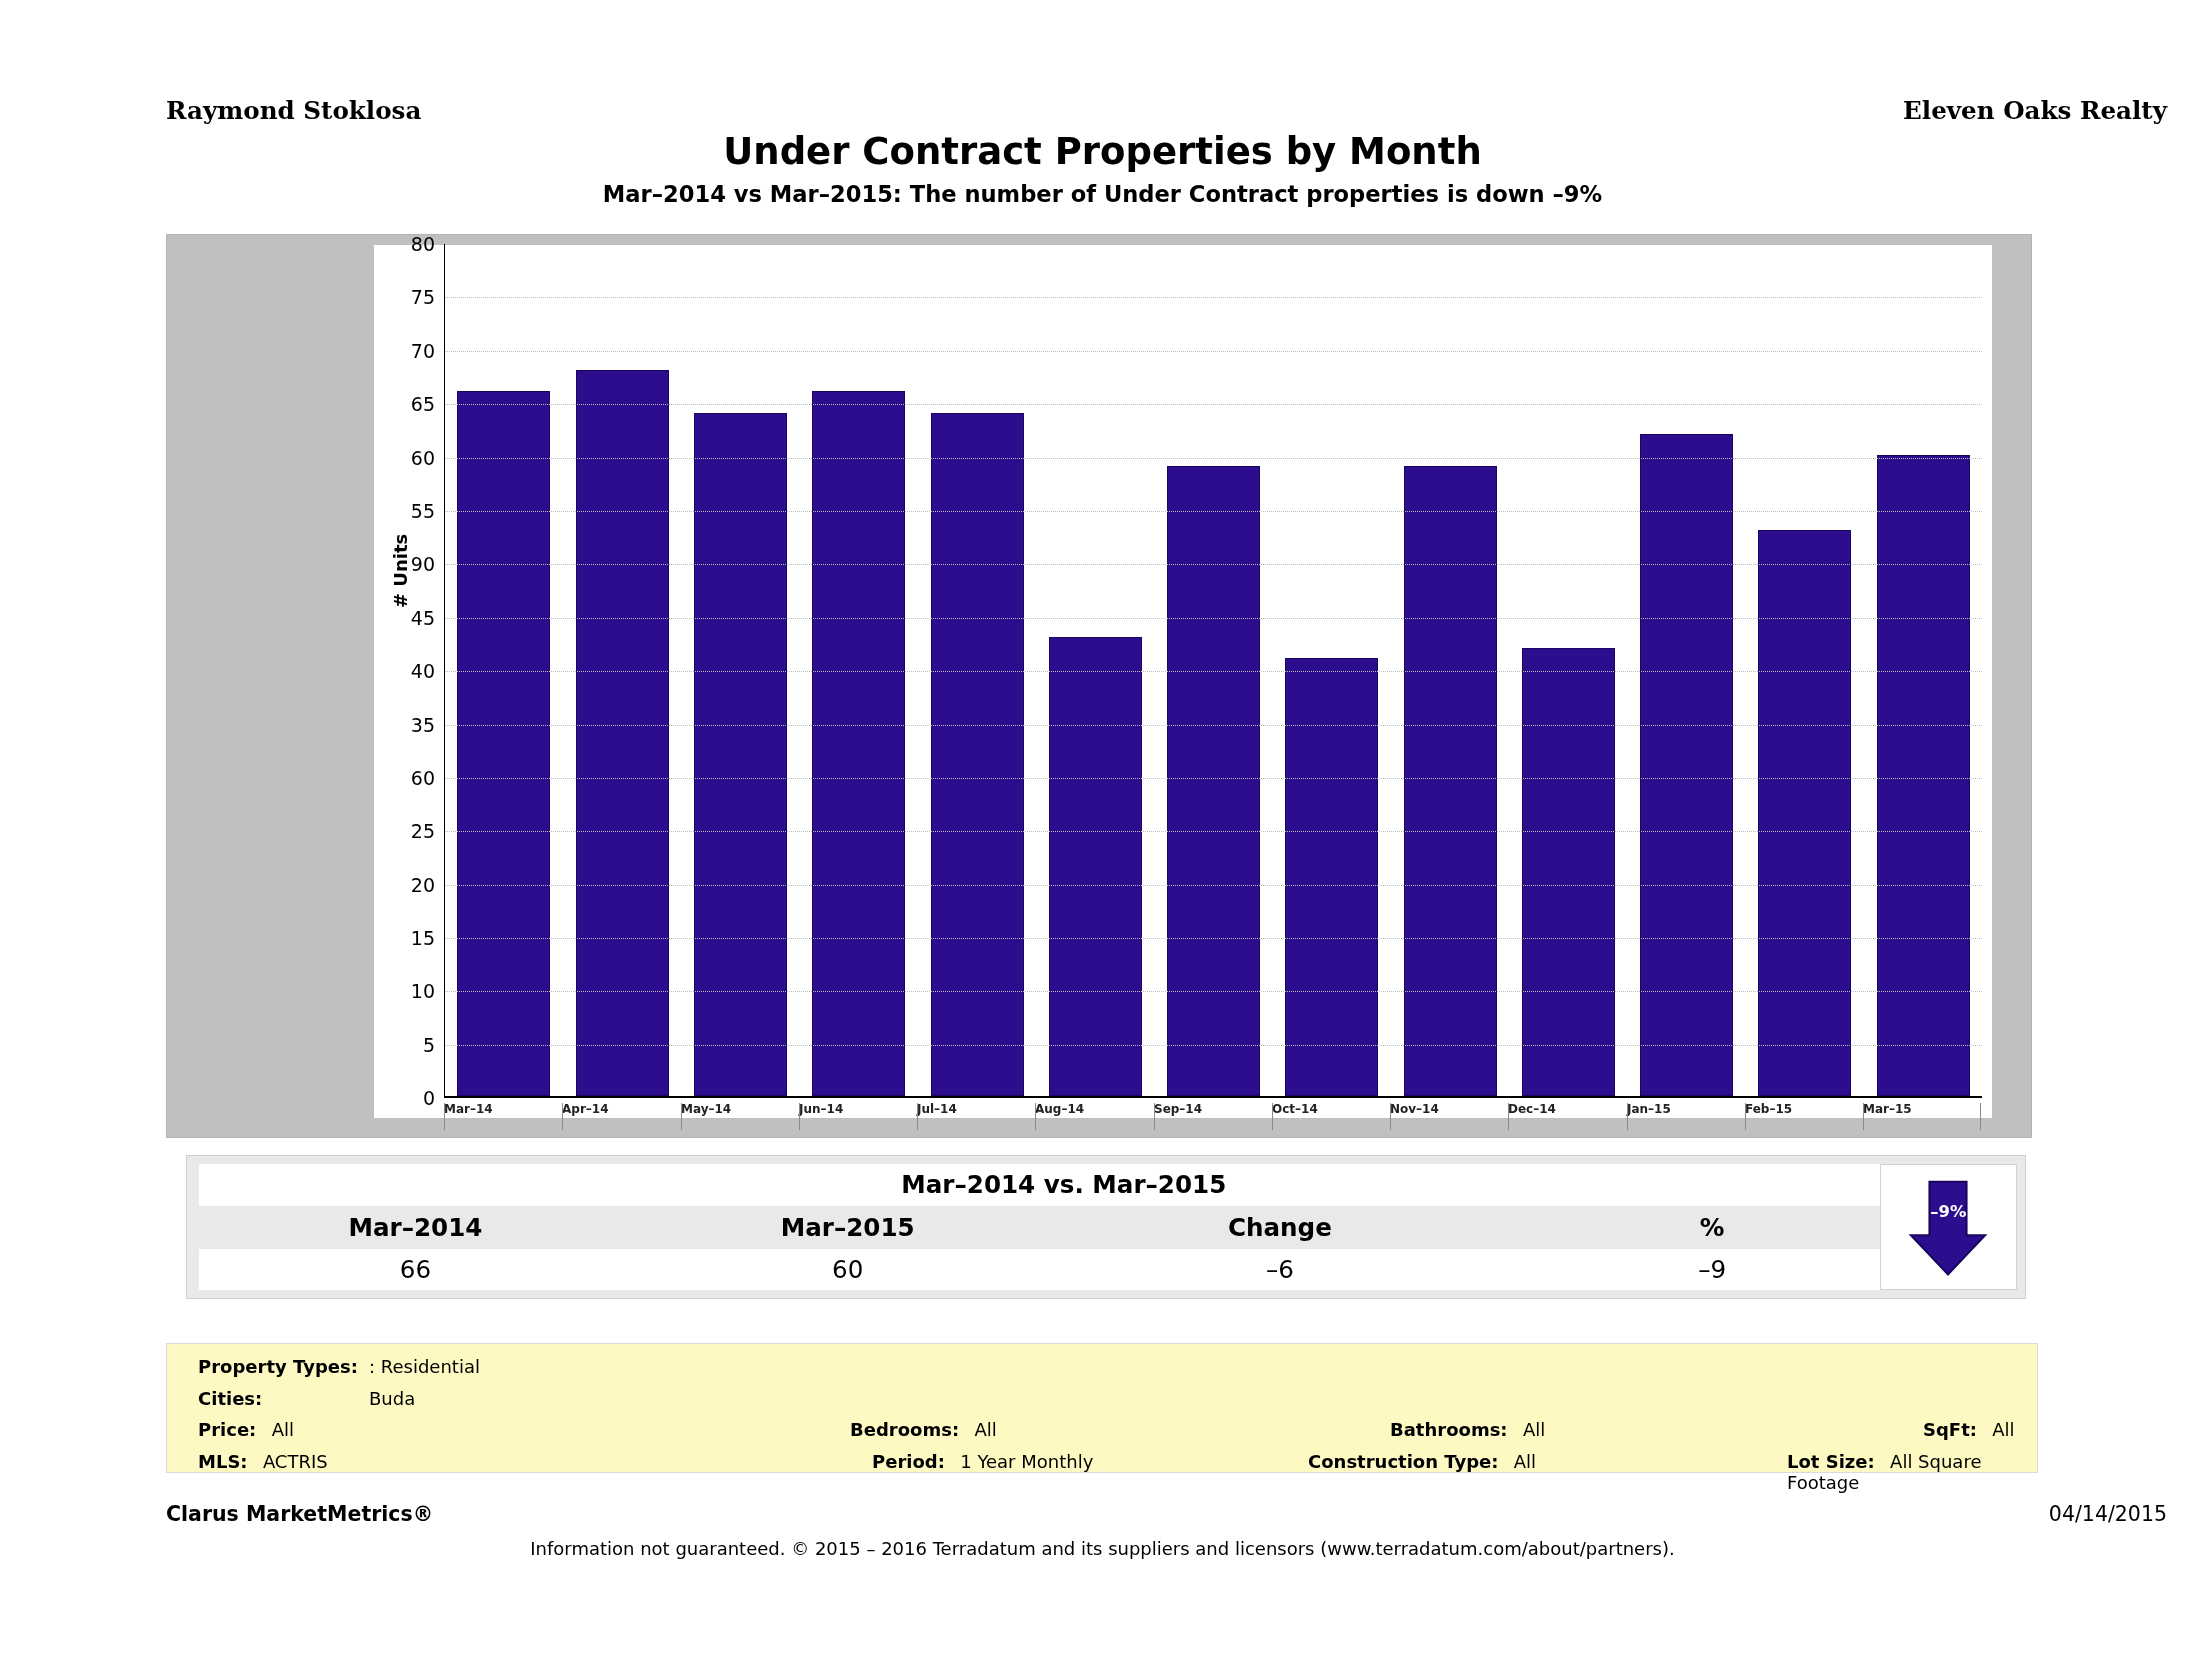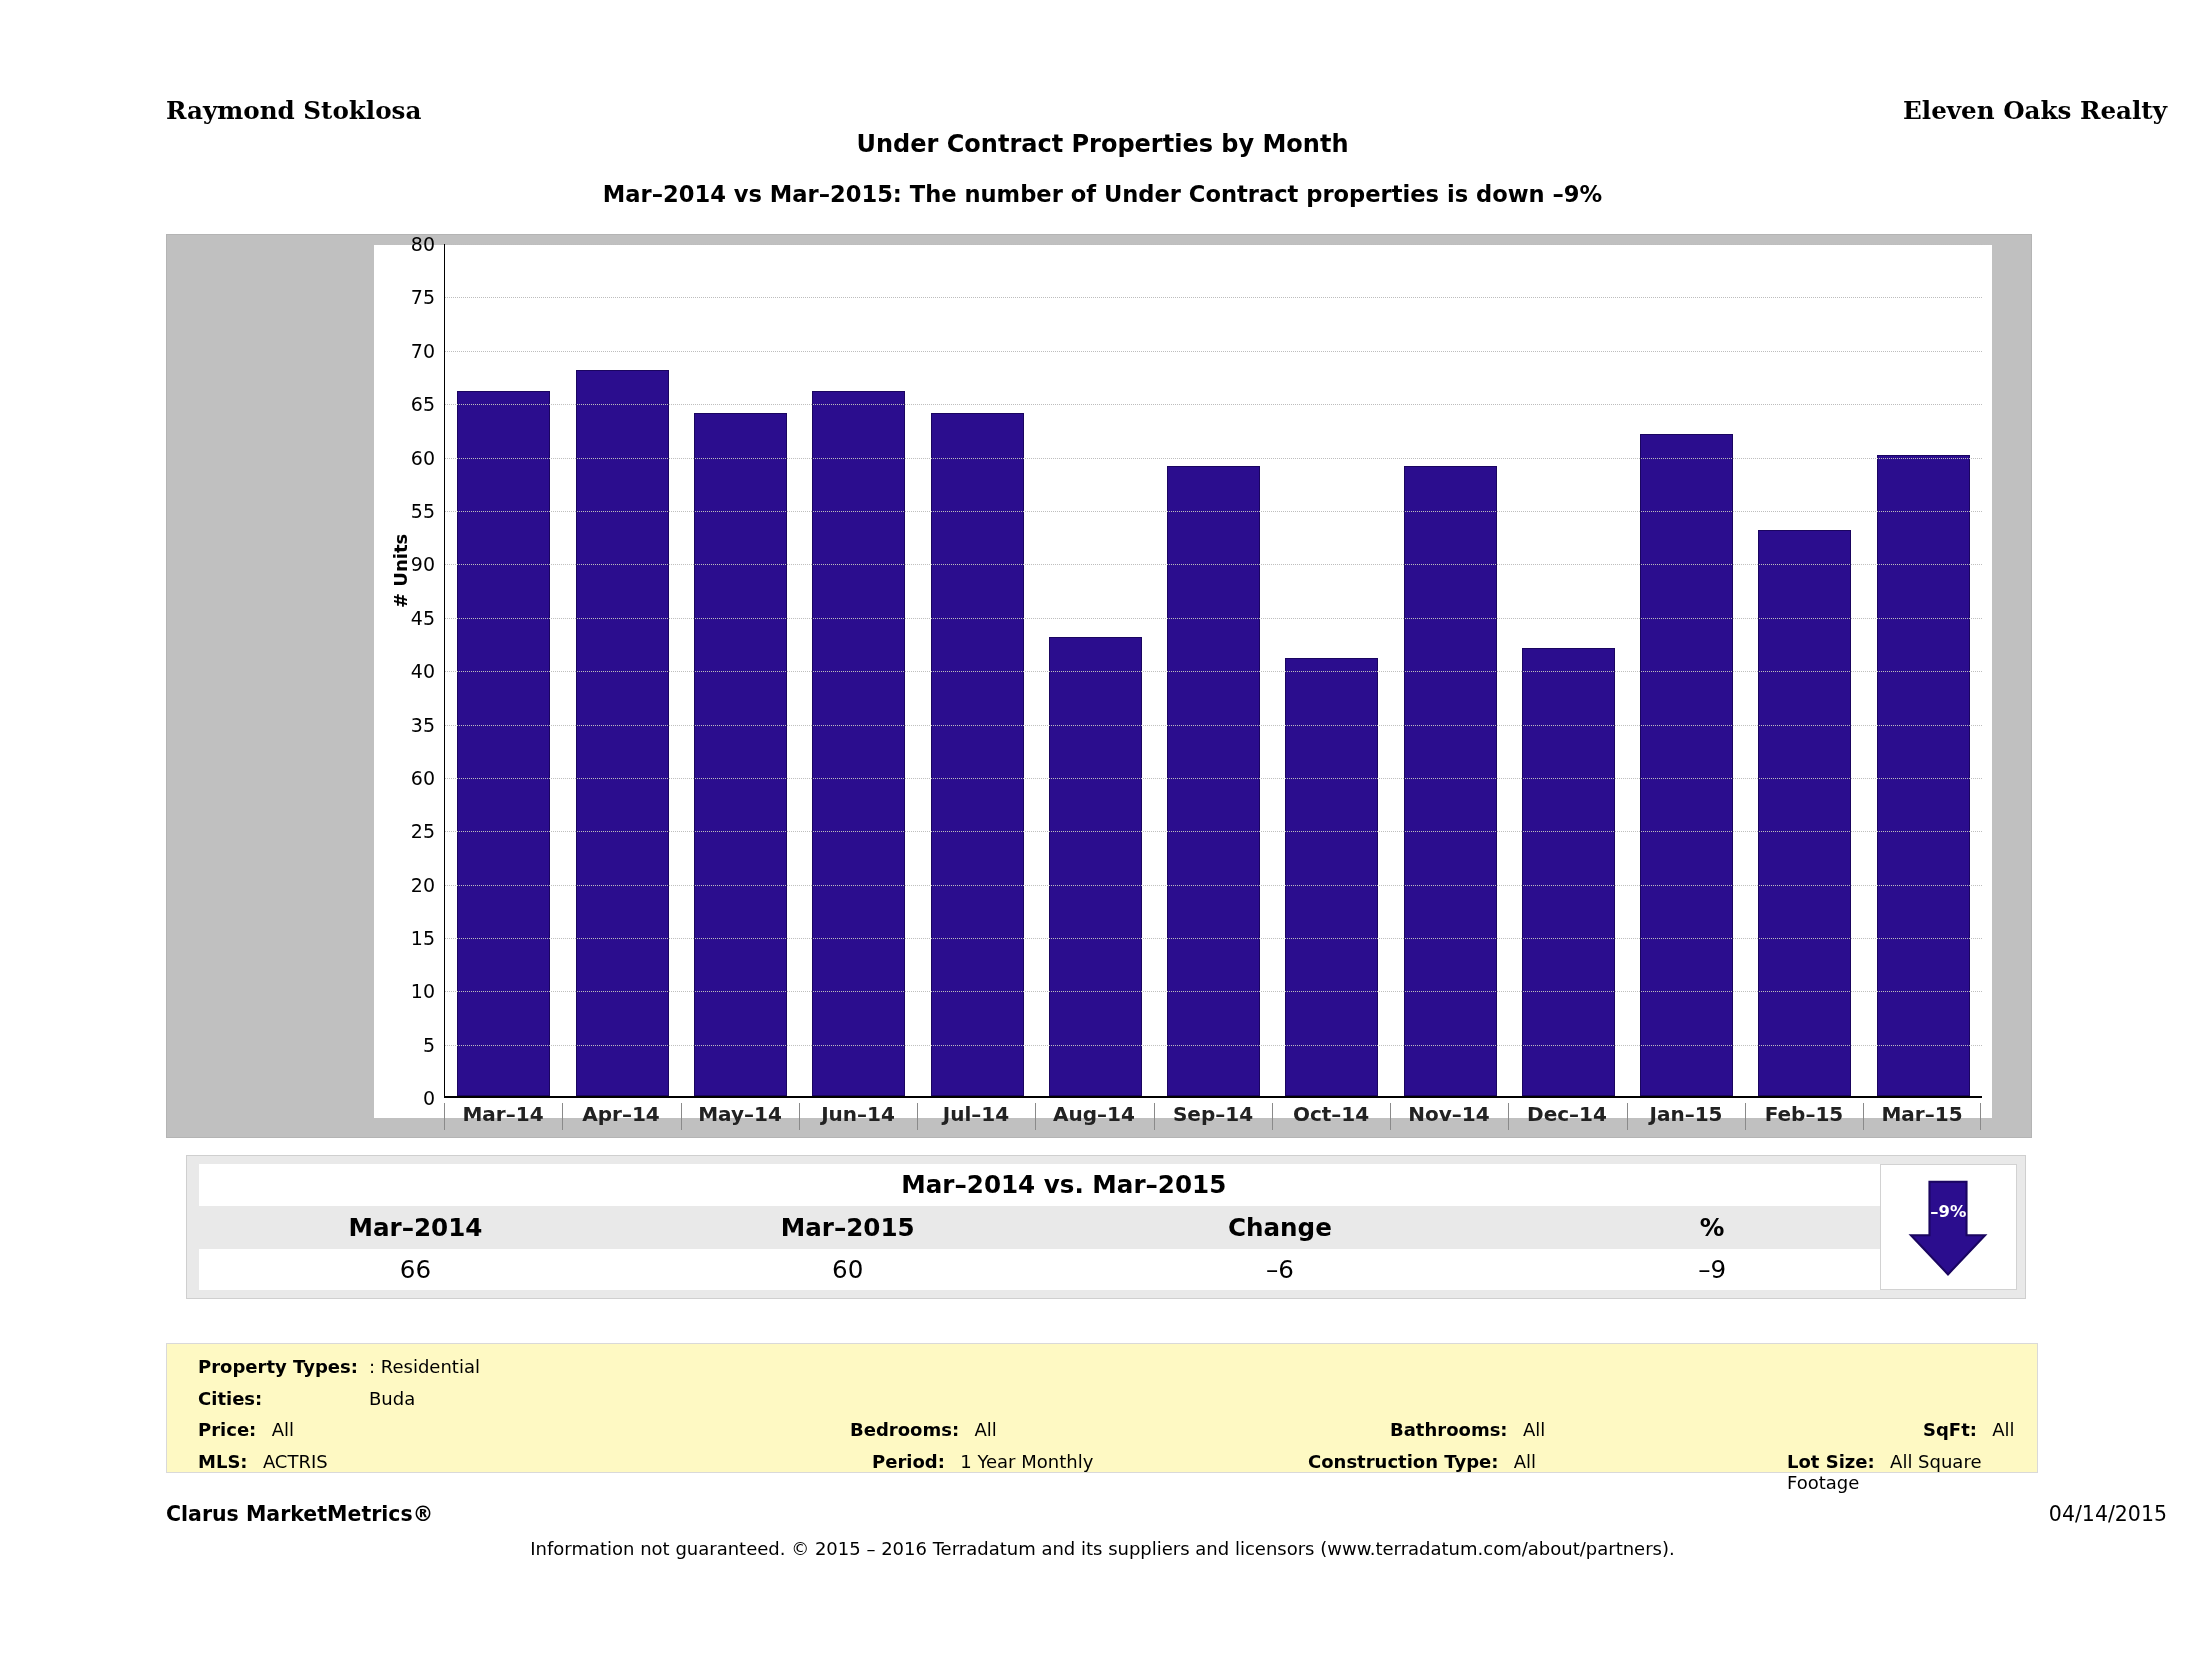--- a/index.html
+++ b/index.html
@@ -38,21 +38,21 @@
     font-size: 24.6px;
     font-weight: bold;
     font-family: "DejaVu Serif", serif;
     text-align: right;
   }
   .title {
     position: absolute;
     left: 0; right: 0;
     top: 130px;
     text-align: center;
-    font-size: 24px;
+    font-size: 37px;
     font-weight: bold;
   }
   .subtitle {
     position: absolute;
     left: 0; right: 0;
     top: 181px;
     text-align: center;
     font-size: 22.6px;
     font-weight: bold;
   }
@@ -135,22 +135,22 @@
   .xlabels {
     position: absolute;
     left: 444px;
     top: 1102px;
     width: 1538px;
     height: 31px;
   }
   .xtick {
     position: absolute;
     top: 0;
-    text-align: center;
-    font-size: 20px;
+    text-align: left;
+    font-size: 12px;
     font-weight: bold;
     color: #222;
   }
   .xsep {
     position: absolute;
     top: 1.4px;
     width: 1.4px;
     height: 27px;
     background: #8a8a8a;
   }

